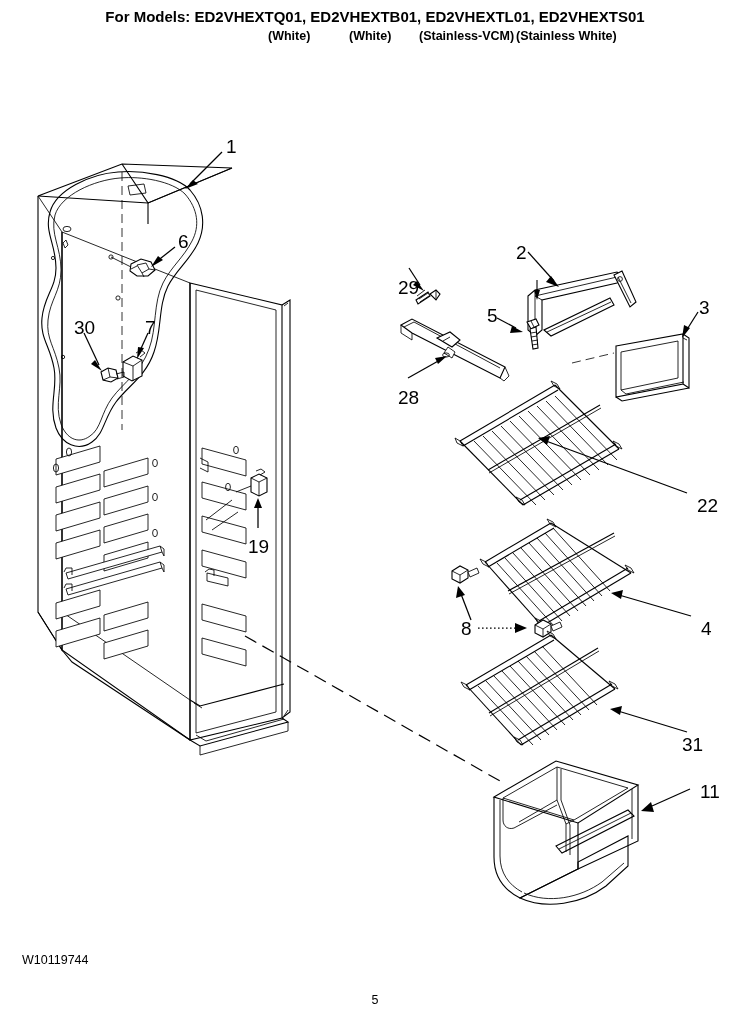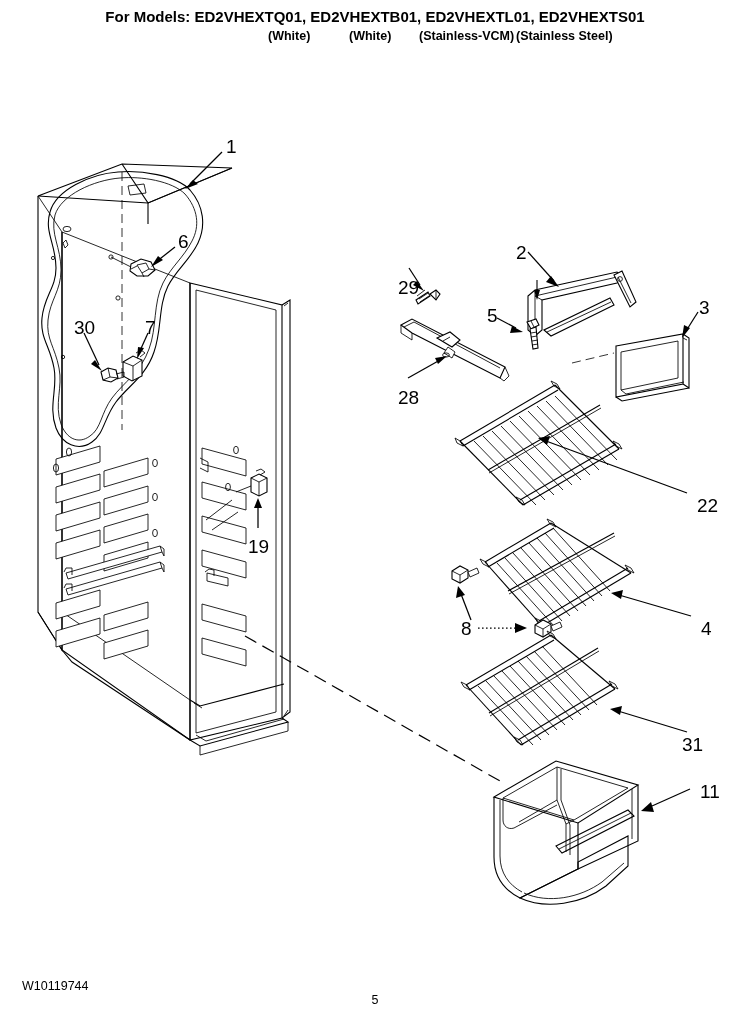--- a/index.html
+++ b/index.html
@@ -52,21 +52,21 @@
     font-size: 12.5px;
     font-weight: bold;
     line-height: 1;
     white-space: nowrap;
   }
 
   
   #footer-code {
     position: absolute;
     left: 22px;
-    top: 980px;
+    top: 954px;
     font-size: 12.5px;
     line-height: 1;
   }
   #footer-page {
     position: absolute;
     left: 0;
     top: 994px;
     width: 750px;
     text-align: center;
     font-size: 12.5px;
@@ -102,21 +102,21 @@
 <body>
 
 <div id="page">
 
   <div id="header">
     <div id="models-line">For Models: ED2VHEXTQ01, ED2VHEXTB01, ED2VHEXTL01, ED2VHEXTS01</div>
     <div id="finish-row">
       <span class="finish-label" style="left:268px;">(White)</span>
       <span class="finish-label" style="left:349px;">(White)</span>
       <span class="finish-label" style="left:419px;">(Stainless-VCM)</span>
-      <span class="finish-label" style="left:516px;">(Stainless Steel)</span>
+      <span class="finish-label" style="left:516px;">(Stainless White)</span>
     </div>
   </div>
 
   <svg id="drawing" width="750" height="1036" viewBox="0 0 750 1036">
 
     <g>
 
       <path class="ln" d="M 38 196 L 122 164 L 232 168 L 148 203 Z"></path>
 
       <path class="ln" d="M 38 196 L 38 612 L 62 650 L 62 232"></path>

